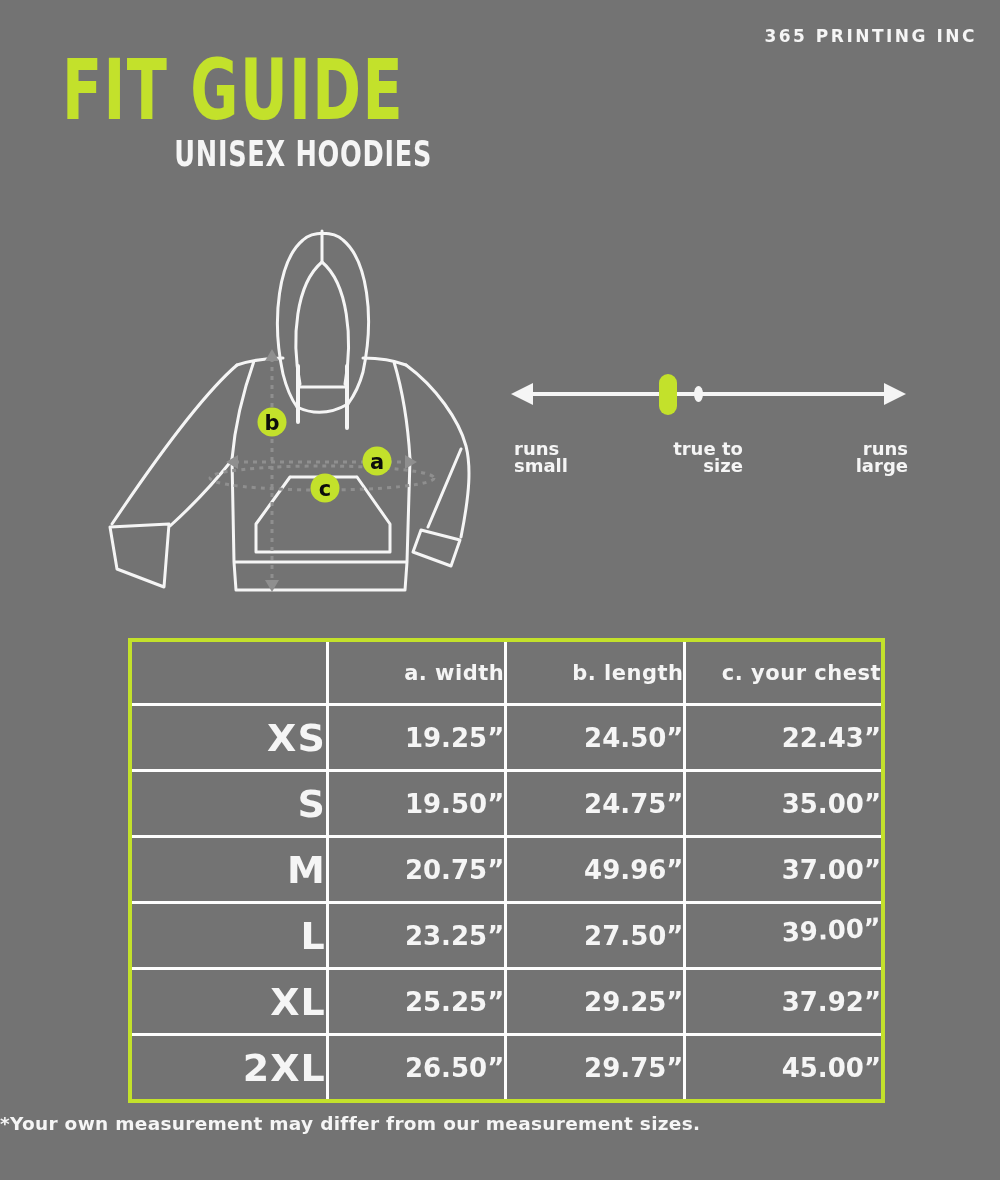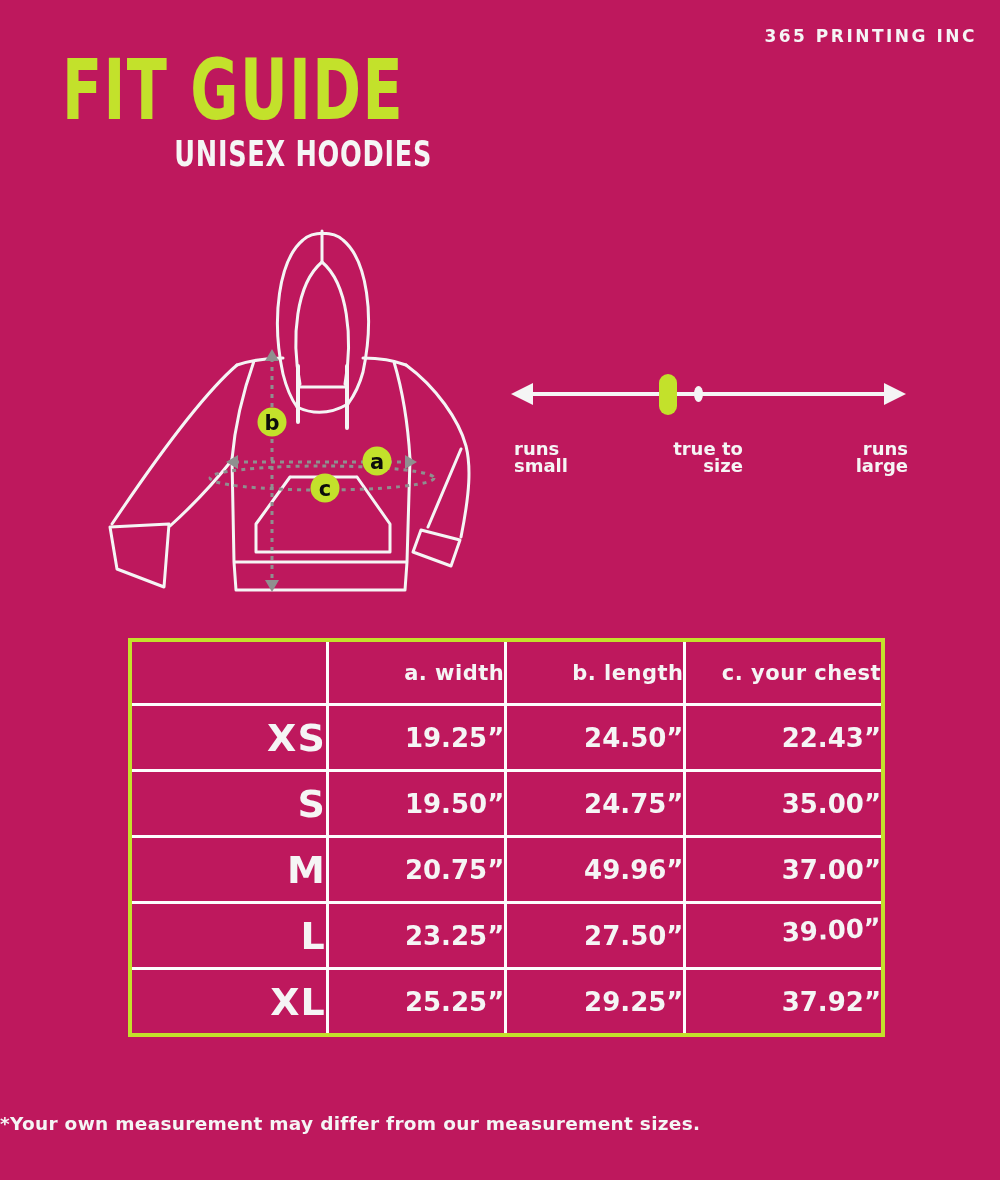--- a/index.html
+++ b/index.html
@@ -1,18 +1,18 @@
 <!DOCTYPE html>
 <html><head>
 <meta charset="utf-8">
 <style>
   html,body{margin:0;padding:0;background:#000;}
   .page{
     position:relative;width:1000px;height:1180px;overflow:hidden;
-    background:#be185d;
+    background:#737373;
     font-family:"DejaVu Sans","Liberation Sans",sans-serif;
     font-weight:bold;color:#f5f5f5;
   }
   
   .brand{
     position:absolute;top:26px;right:23px;
     font-size:17px;letter-spacing:2.5px;color:#f5f5f5;white-space:nowrap;
   }
   .title{
     position:absolute;left:62px;top:44px;margin:0;
@@ -173,18 +173,24 @@
         <td class="val">23.25”</td>
         <td class="val">27.50”</td>
         <td class="val"><span class="tilt">39.00”</span></td>
       </tr>
       <tr>
         <td class="size">XL</td>
         <td class="val">25.25”</td>
         <td class="val">29.25”</td>
         <td class="val">37.92”</td>
       </tr>
+      <tr>
+        <td class="size">2XL</td>
+        <td class="val">26.50”</td>
+        <td class="val">29.75”</td>
+        <td class="val">45.00”</td>
+      </tr>
     </tbody>
   </table>
 
   <div class="footnote">*Your own measurement may differ from our measurement sizes.</div>
 
 </div>
 
 </body></html>

